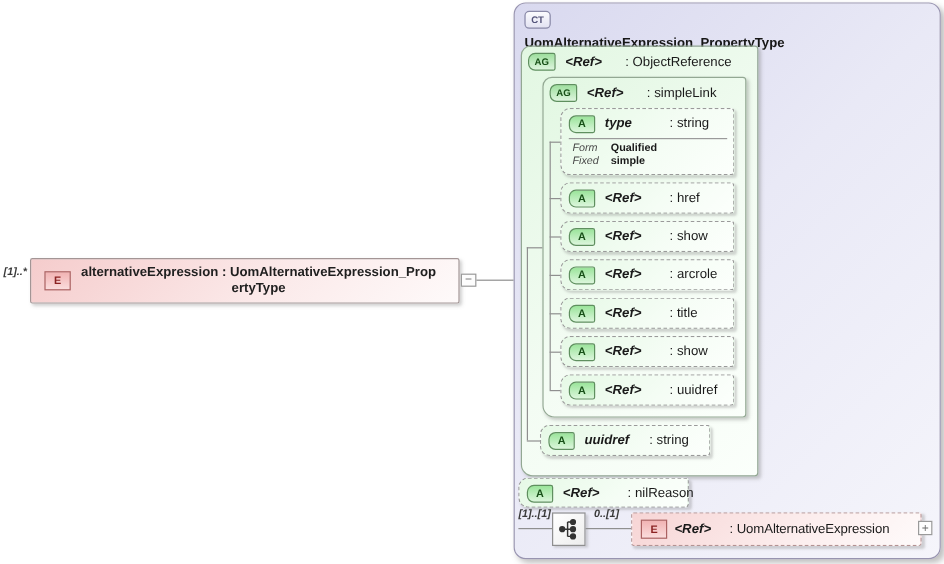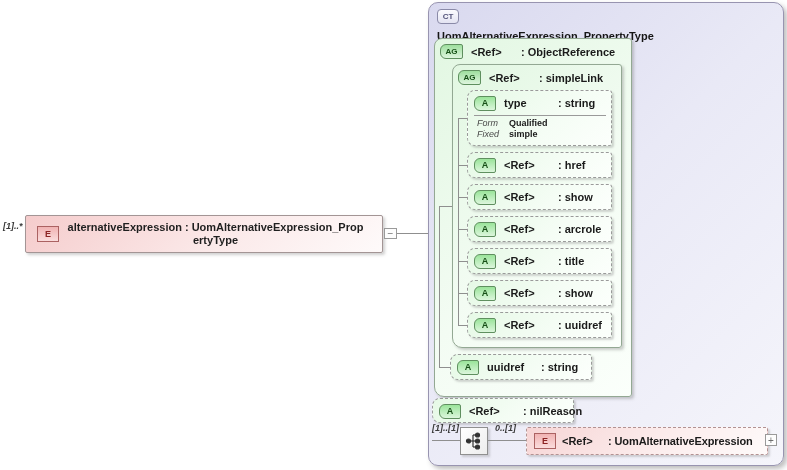--- a/index.html
+++ b/index.html
@@ -43,22 +43,22 @@
           box-shadow:3px 3px 5px rgba(110,110,110,.45);}
   .ct-header{position:absolute;left:8px;top:6px;display:flex;gap:6px;align-items:flex-start;flex-direction:column;}
   .ct-title{font-weight:bold;font-size:11px;color:#161616;width:218px;
             word-break:break-all;line-height:13px;}
 
   
   .ag-box{border:1px solid #93a893;border-radius:8px 3px 3px 10px;
           background:linear-gradient(135deg,#e2f7e2 0%,#f3fcf3 55%,#fbfffb 100%);
           box-shadow:2px 2px 3px rgba(110,110,110,.35);}
   .ag-header{display:flex;align-items:center;gap:8px;padding:5px 0 0 5px;}
-  .nm{font-weight:bold;font-size:11px;color:#1a1a1a;min-width:46px;white-space:nowrap;}
-  .ty{font-weight:bold;font-size:11px;color:#1a1a1a;white-space:nowrap;}
+  .nm{font-weight:bold;font-size:11px;color:#1a1a1a;min-width:46px;white-space:nowrap;font-style:italic;}
+  .ty{font-weight:normal;font-size:11px;color:#1a1a1a;white-space:nowrap;}
 
   
   .attr-box{border:1px dashed #9a9a9a;border-radius:8px 3px 3px 8px;
             background:linear-gradient(135deg,#e6f9e6 0%,#f5fdf5 60%,#fcfffc 100%);
             box-shadow:2px 2px 2px rgba(120,120,120,.3);}
   .attr-row{display:flex;align-items:center;gap:8px;height:24px;padding-left:6px;}
   .facet-divider{border-top:1px solid #9a9a9a;height:0;margin:0 5px 2px 6px;}
   .facet-row{display:flex;padding-left:9px;font-size:9px;line-height:11px;}
   .facet-label{font-style:italic;color:#4a4a4a;width:32px;flex:none;}
   .facet-value{font-weight:bold;color:#1a1a1a;}

